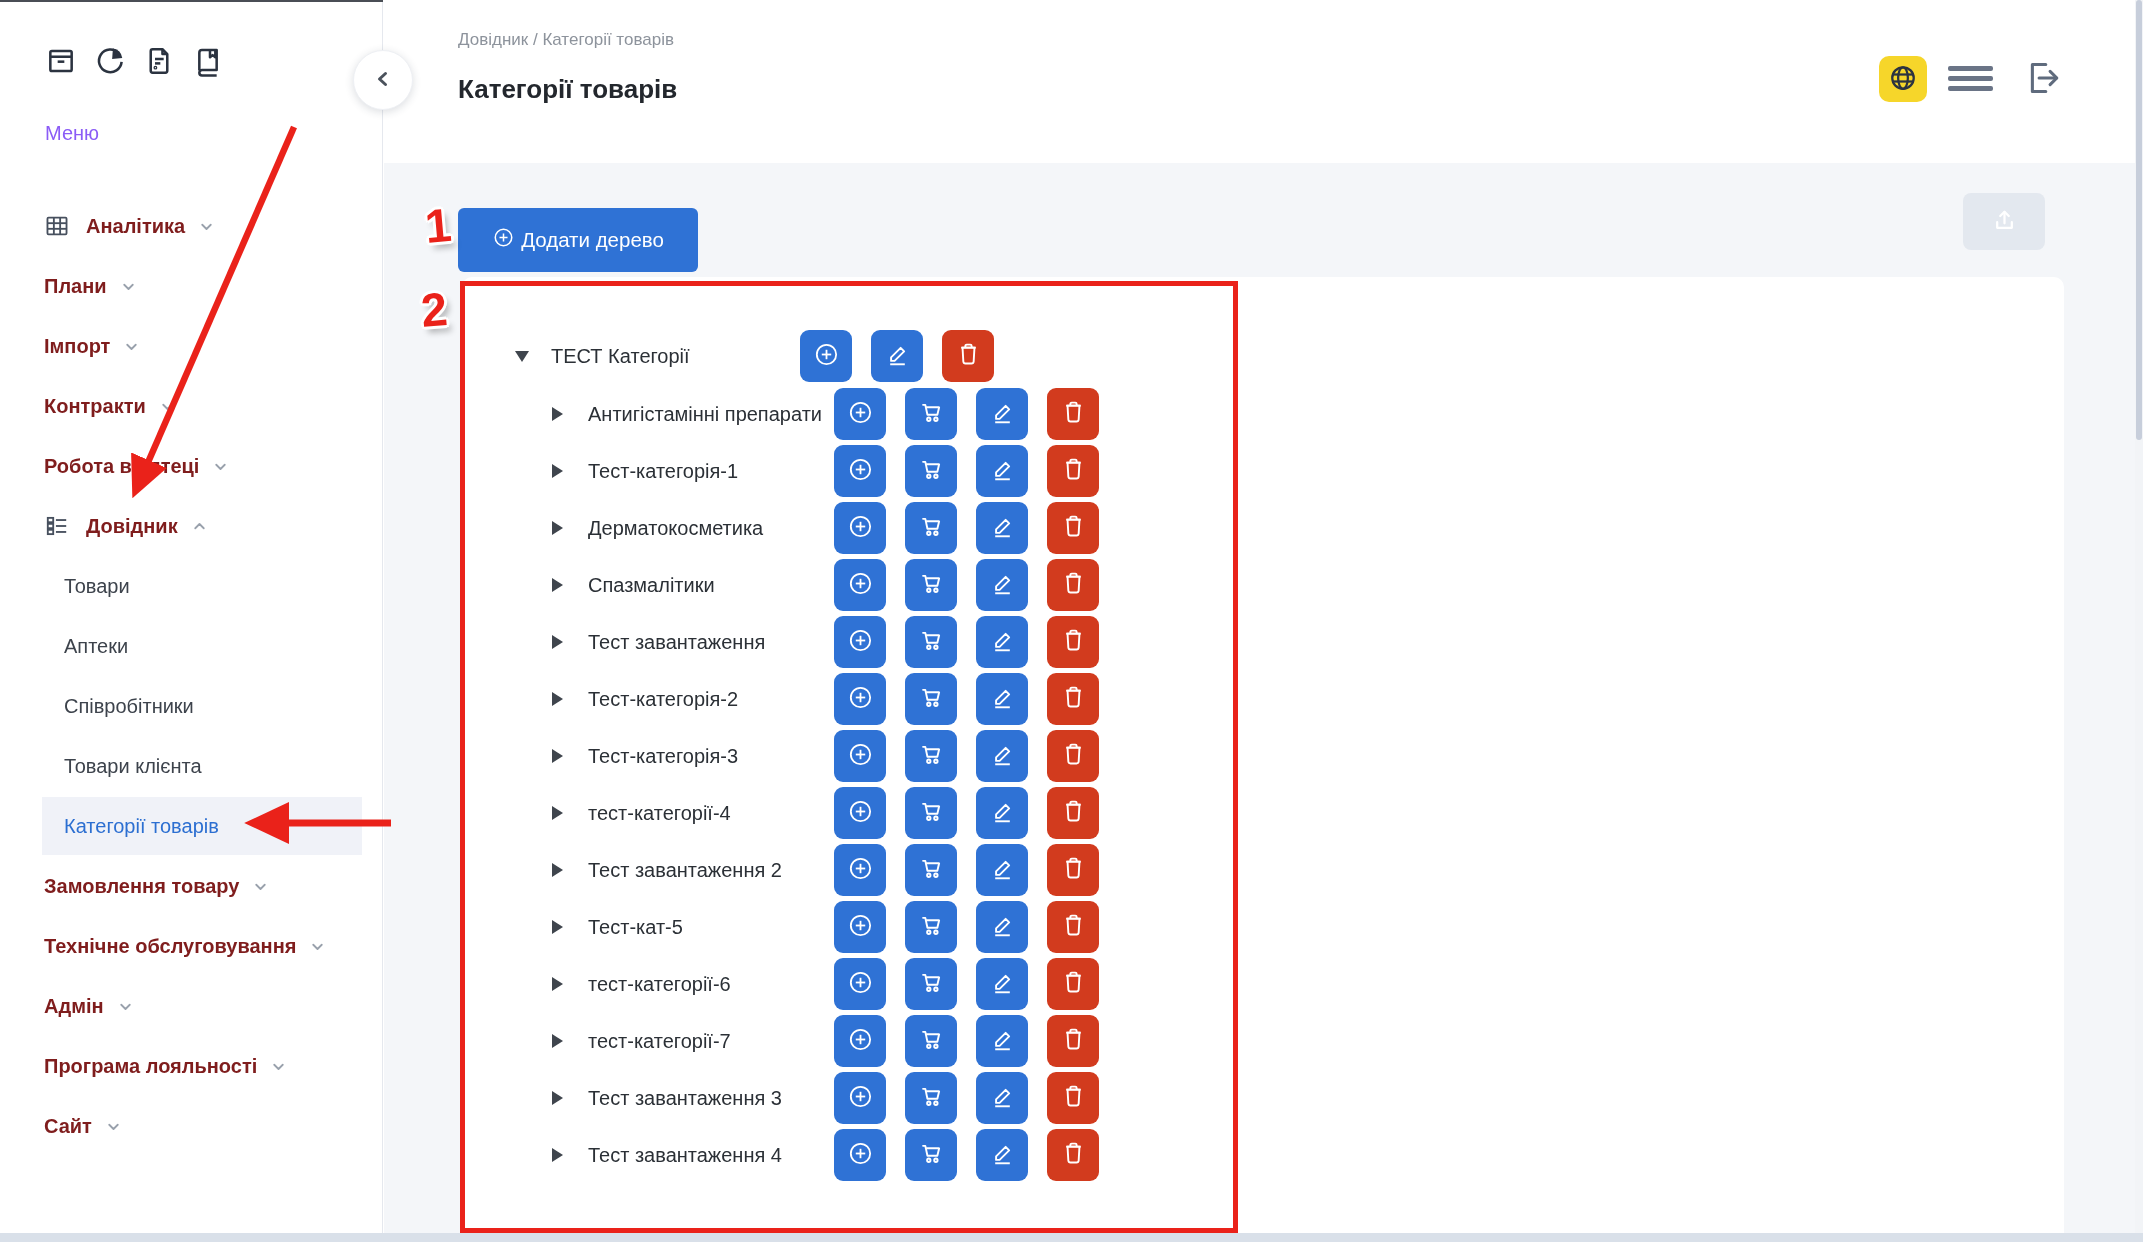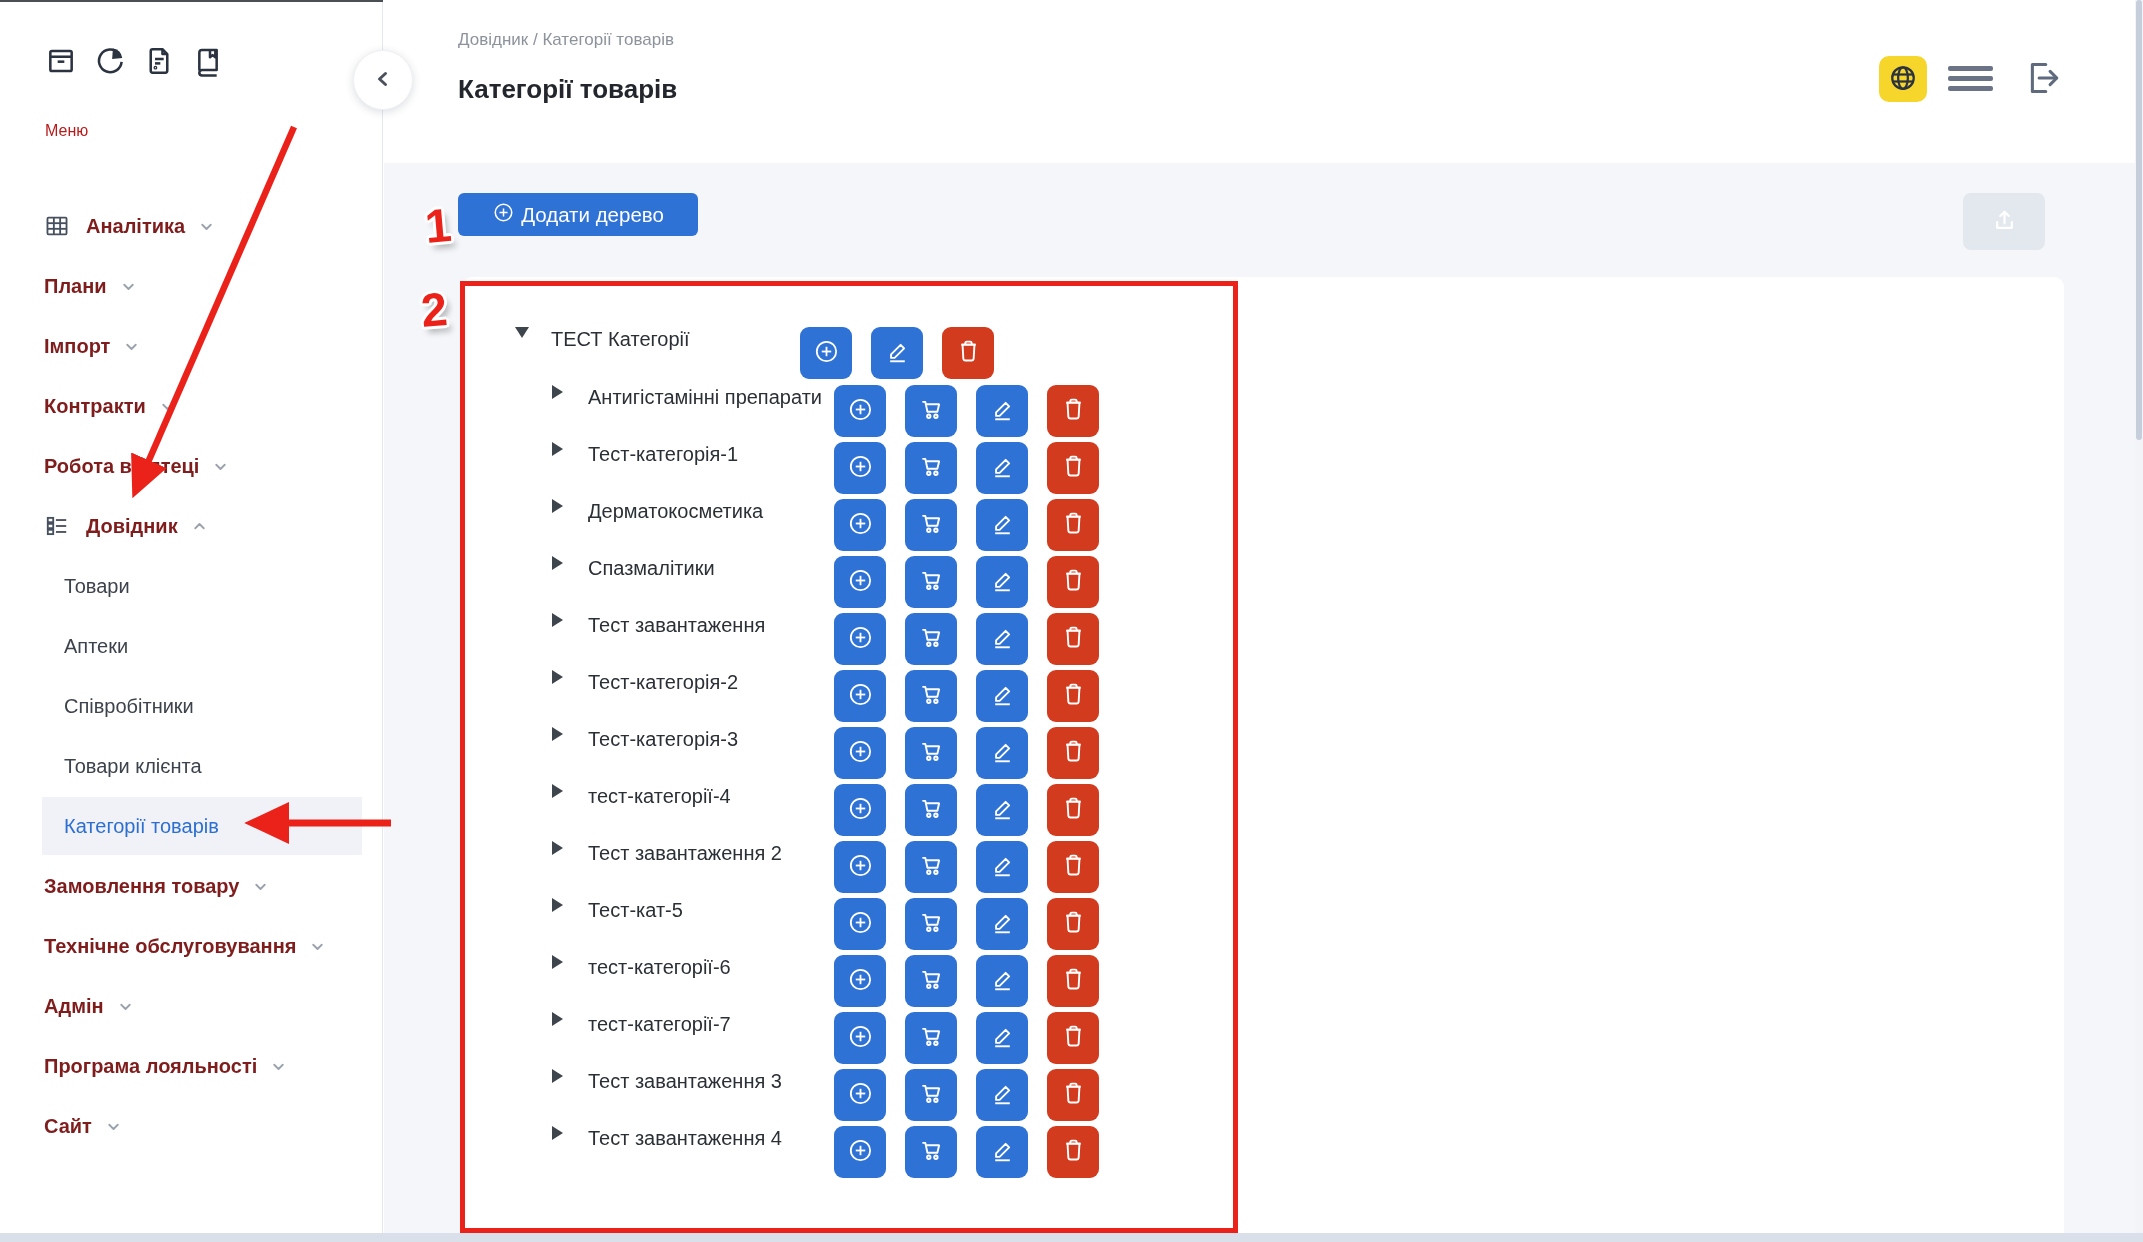--- a/index.html
+++ b/index.html
@@ -9,21 +9,21 @@
   *{box-sizing:border-box;margin:0;padding:0}
   body{font-family:"Liberation Sans",sans-serif;background:#fff}
   .page{position:relative;width:2143px;height:1242px;overflow:hidden;background:#fff}
 
   
   .sidebar{position:absolute;left:0;top:0;width:383px;height:1242px;background:#fff;border-right:1px solid #e5e8ee}
   .sidebar-topline{position:absolute;left:0;top:0;width:383px;height:2px;background:#4a4e55}
   .app-icons{position:absolute;left:45px;top:45px;display:flex;gap:17px;color:#2b3340}
   .app-icons .appicon{width:32px;height:32px;display:inline-flex}
   .app-icons svg{width:32px;height:32px}
-  .menu-title{position:absolute;left:45px;top:122px;font-size:16px;font-weight:500;color:#b91c1c}
+  .menu-title{position:absolute;left:45px;top:122px;font-size:20px;font-weight:500;color:#8b5cf6}
   .menu{position:absolute;left:0;top:196px;width:383px}
   .mi{position:relative;display:flex;align-items:center;height:60px;padding-left:44px;cursor:pointer}
   .mi .ico{position:relative;z-index:1;width:26px;height:26px;margin-right:16px;color:#47505e;flex:0 0 26px}
   .mi .ico svg{width:26px;height:26px}
   .mi .lbl{position:relative;z-index:1;font-size:20px;color:#7f1d1d;white-space:nowrap}
   .mi.top .lbl{font-weight:700}
   .mi.sub{padding-left:64px}
   .mi.sub .lbl,.mi.plain .lbl{font-weight:400;color:#3d434c}
   .mi .chev{position:relative;z-index:1;margin-left:13px;width:17px;height:17px;color:#99a1ac}
   .mi .chev svg{width:17px;height:17px}
@@ -42,32 +42,32 @@
   .globe-btn{position:absolute;left:1879px;top:56px;width:48px;height:46px;border-radius:10px;border:none;
     background:var(--yellow);display:flex;align-items:center;justify-content:center;color:#2b3340;z-index:2;cursor:pointer}
   .globe-btn svg{width:30px;height:30px}
   .burger{position:absolute;left:1948px;top:66px;width:45px;z-index:2;cursor:pointer}
   .burger i{display:block;height:4.5px;background:#6a7486;border-radius:2px;margin-bottom:5.5px}
   .burger i:last-child{margin-bottom:0}
   .logout-btn{position:absolute;left:2018px;top:55px;width:46px;height:46px;border:none;background:transparent;
     color:#5f6b7d;z-index:2;cursor:pointer}
   .logout-btn svg{width:46px;height:46px}
 
-  .add-tree{position:absolute;left:458px;top:193px;width:240px;height:43px;background:var(--primary);
+  .add-tree{position:absolute;left:458px;top:208px;width:240px;height:64px;background:var(--primary);
     border:none;border-radius:6px;color:#fff;font-size:20.5px;font-family:inherit;
     display:flex;align-items:center;justify-content:center;gap:6px;z-index:2;cursor:pointer}
   .add-tree svg{width:23px;height:23px}
   .upload-btn{position:absolute;left:1963px;top:193px;width:82px;height:57px;background:#e3e8ef;border:none;
     border-radius:8px;display:flex;align-items:center;justify-content:center;color:#fff;z-index:2;cursor:pointer}
   .upload-btn svg{width:27px;height:27px}
 
   .panel{position:absolute;left:462px;top:277px;width:1602px;height:965px;background:#fff;border-radius:10px 10px 0 0;z-index:1;padding-top:50px}
 
   
-  .trow{display:flex;align-items:flex-start;min-height:57px;padding-left:90px}
+  .trow{display:flex;align-items:center;min-height:57px;padding-left:90px}
   .trow.root{min-height:58px;padding-left:53px}
   .caretbox{flex:0 0 36px;display:flex;align-items:center;cursor:pointer}
   .caret.right{width:0;height:0;border-left:11px solid #3f454d;border-top:7px solid transparent;border-bottom:7px solid transparent}
   .caret.down{width:0;height:0;border-top:11px solid #3f454d;border-left:7px solid transparent;border-right:7px solid transparent}
   .tlabel{flex:0 0 246px;font-size:20px;line-height:1.2;color:#2b3036}
   .trow.root .tlabel{flex:0 0 249px}
   .tbtns{display:flex;gap:19px}
   .abtn{width:52px;height:52px;border:none;border-radius:9px;display:flex;align-items:center;justify-content:center;color:#fff;cursor:pointer}
   .abtn svg{width:27px;height:27px}
   .abtn.blue{background:var(--primary)}

